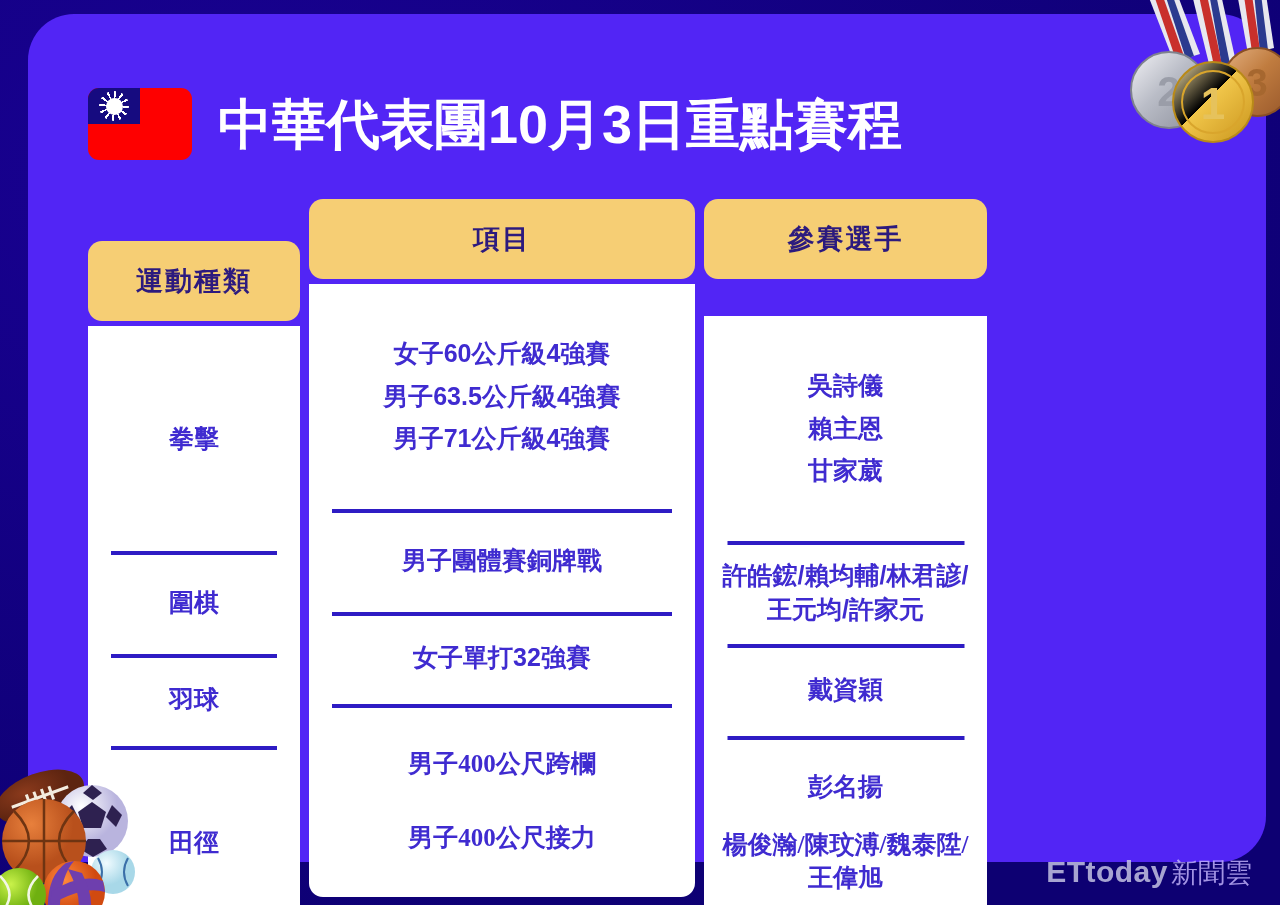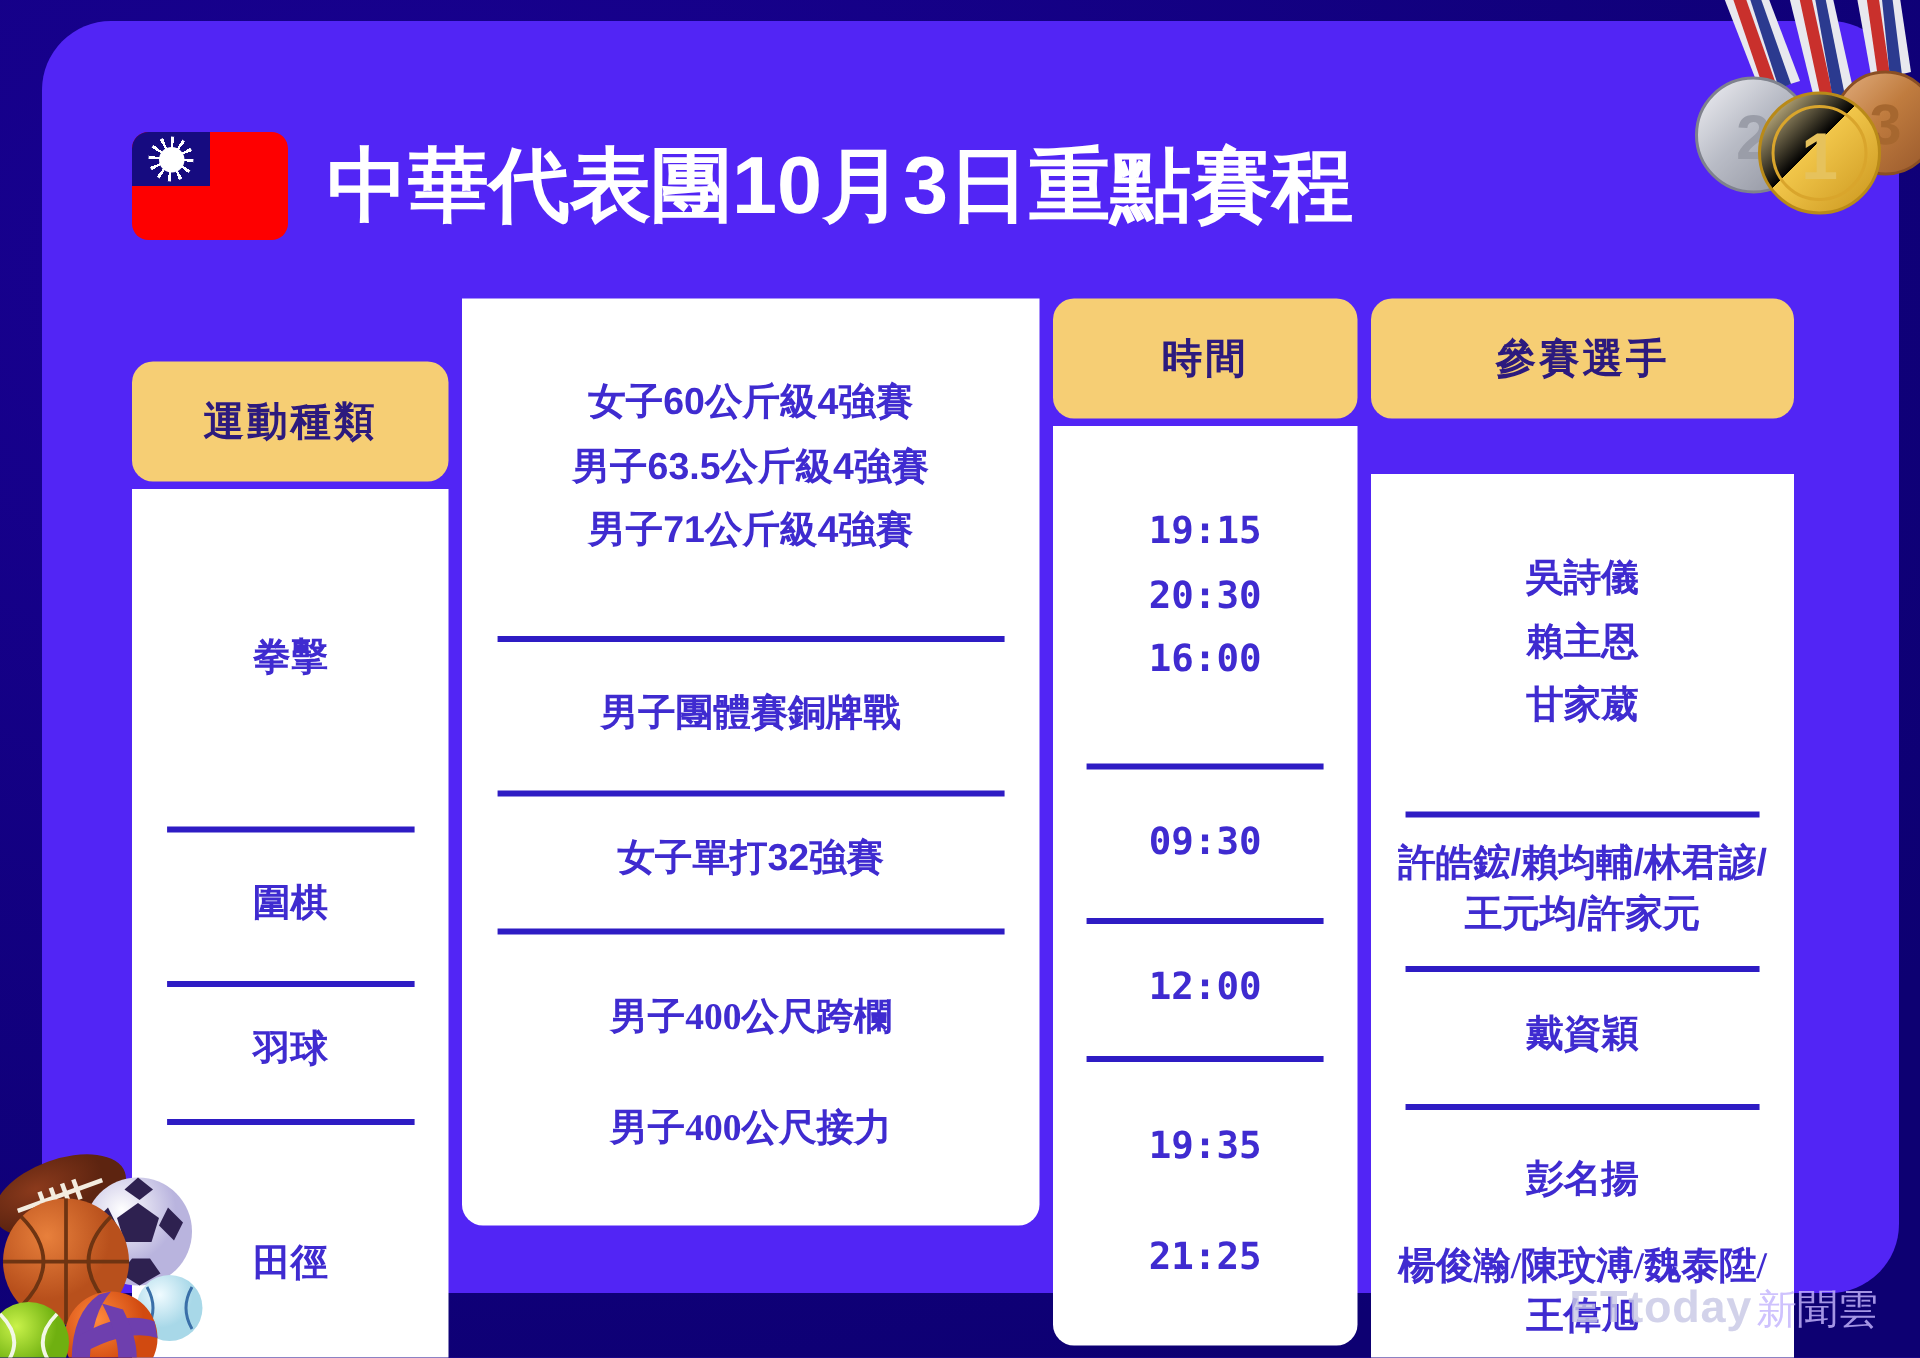--- a/index.html
+++ b/index.html
@@ -261,59 +261,40 @@
       <div class="cell r-badminton divider">
         <span class="line">羽球</span>
       </div>
       <div class="cell r-athletics divider">
         <span class="line">田徑</span>
       </div>
     </div>
   </div>
 
   <div class="col c1">
+    <div class="col-head">項目</div>
     <div class="col-body">
       <div class="cell r-boxing boxing">
         <span class="line">女子60公斤級4強賽</span>
         <span class="line">男子63.5公斤級4強賽</span>
         <span class="line">男子71公斤級4強賽</span>
       </div>
       <div class="cell r-go divider">
         <span class="line">男子團體賽銅牌戰</span>
       </div>
       <div class="cell r-badminton divider">
         <span class="line">女子單打32強賽</span>
       </div>
       <div class="cell r-athletics athletics divider">
         <span class="line">男子400公尺跨欄</span>
         <span class="line">男子400公尺接力</span>
       </div>
     </div>
   </div>
 
-  <div class="col c2">
-    <div class="col-head">時間</div>
-    <div class="col-body">
-      <div class="cell num r-boxing boxing">
-        <span class="line">19:15</span>
-        <span class="line">20:30</span>
-        <span class="line">16:00</span>
-      </div>
-      <div class="cell num r-go divider">
-        <span class="line">09:30</span>
-      </div>
-      <div class="cell num r-badminton divider">
-        <span class="line">12:00</span>
-      </div>
-      <div class="cell num r-athletics athletics divider">
-        <span class="line">19:35</span>
-        <span class="line">21:25</span>
-      </div>
-    </div>
-  </div>
 
   <div class="col c3">
     <div class="col-head">參賽選手</div>
     <div class="col-body">
       <div class="cell r-boxing boxing">
         <span class="line">吳詩儀</span>
         <span class="line">賴主恩</span>
         <span class="line">甘家葳</span>
       </div>
       <div class="cell r-go divider">

